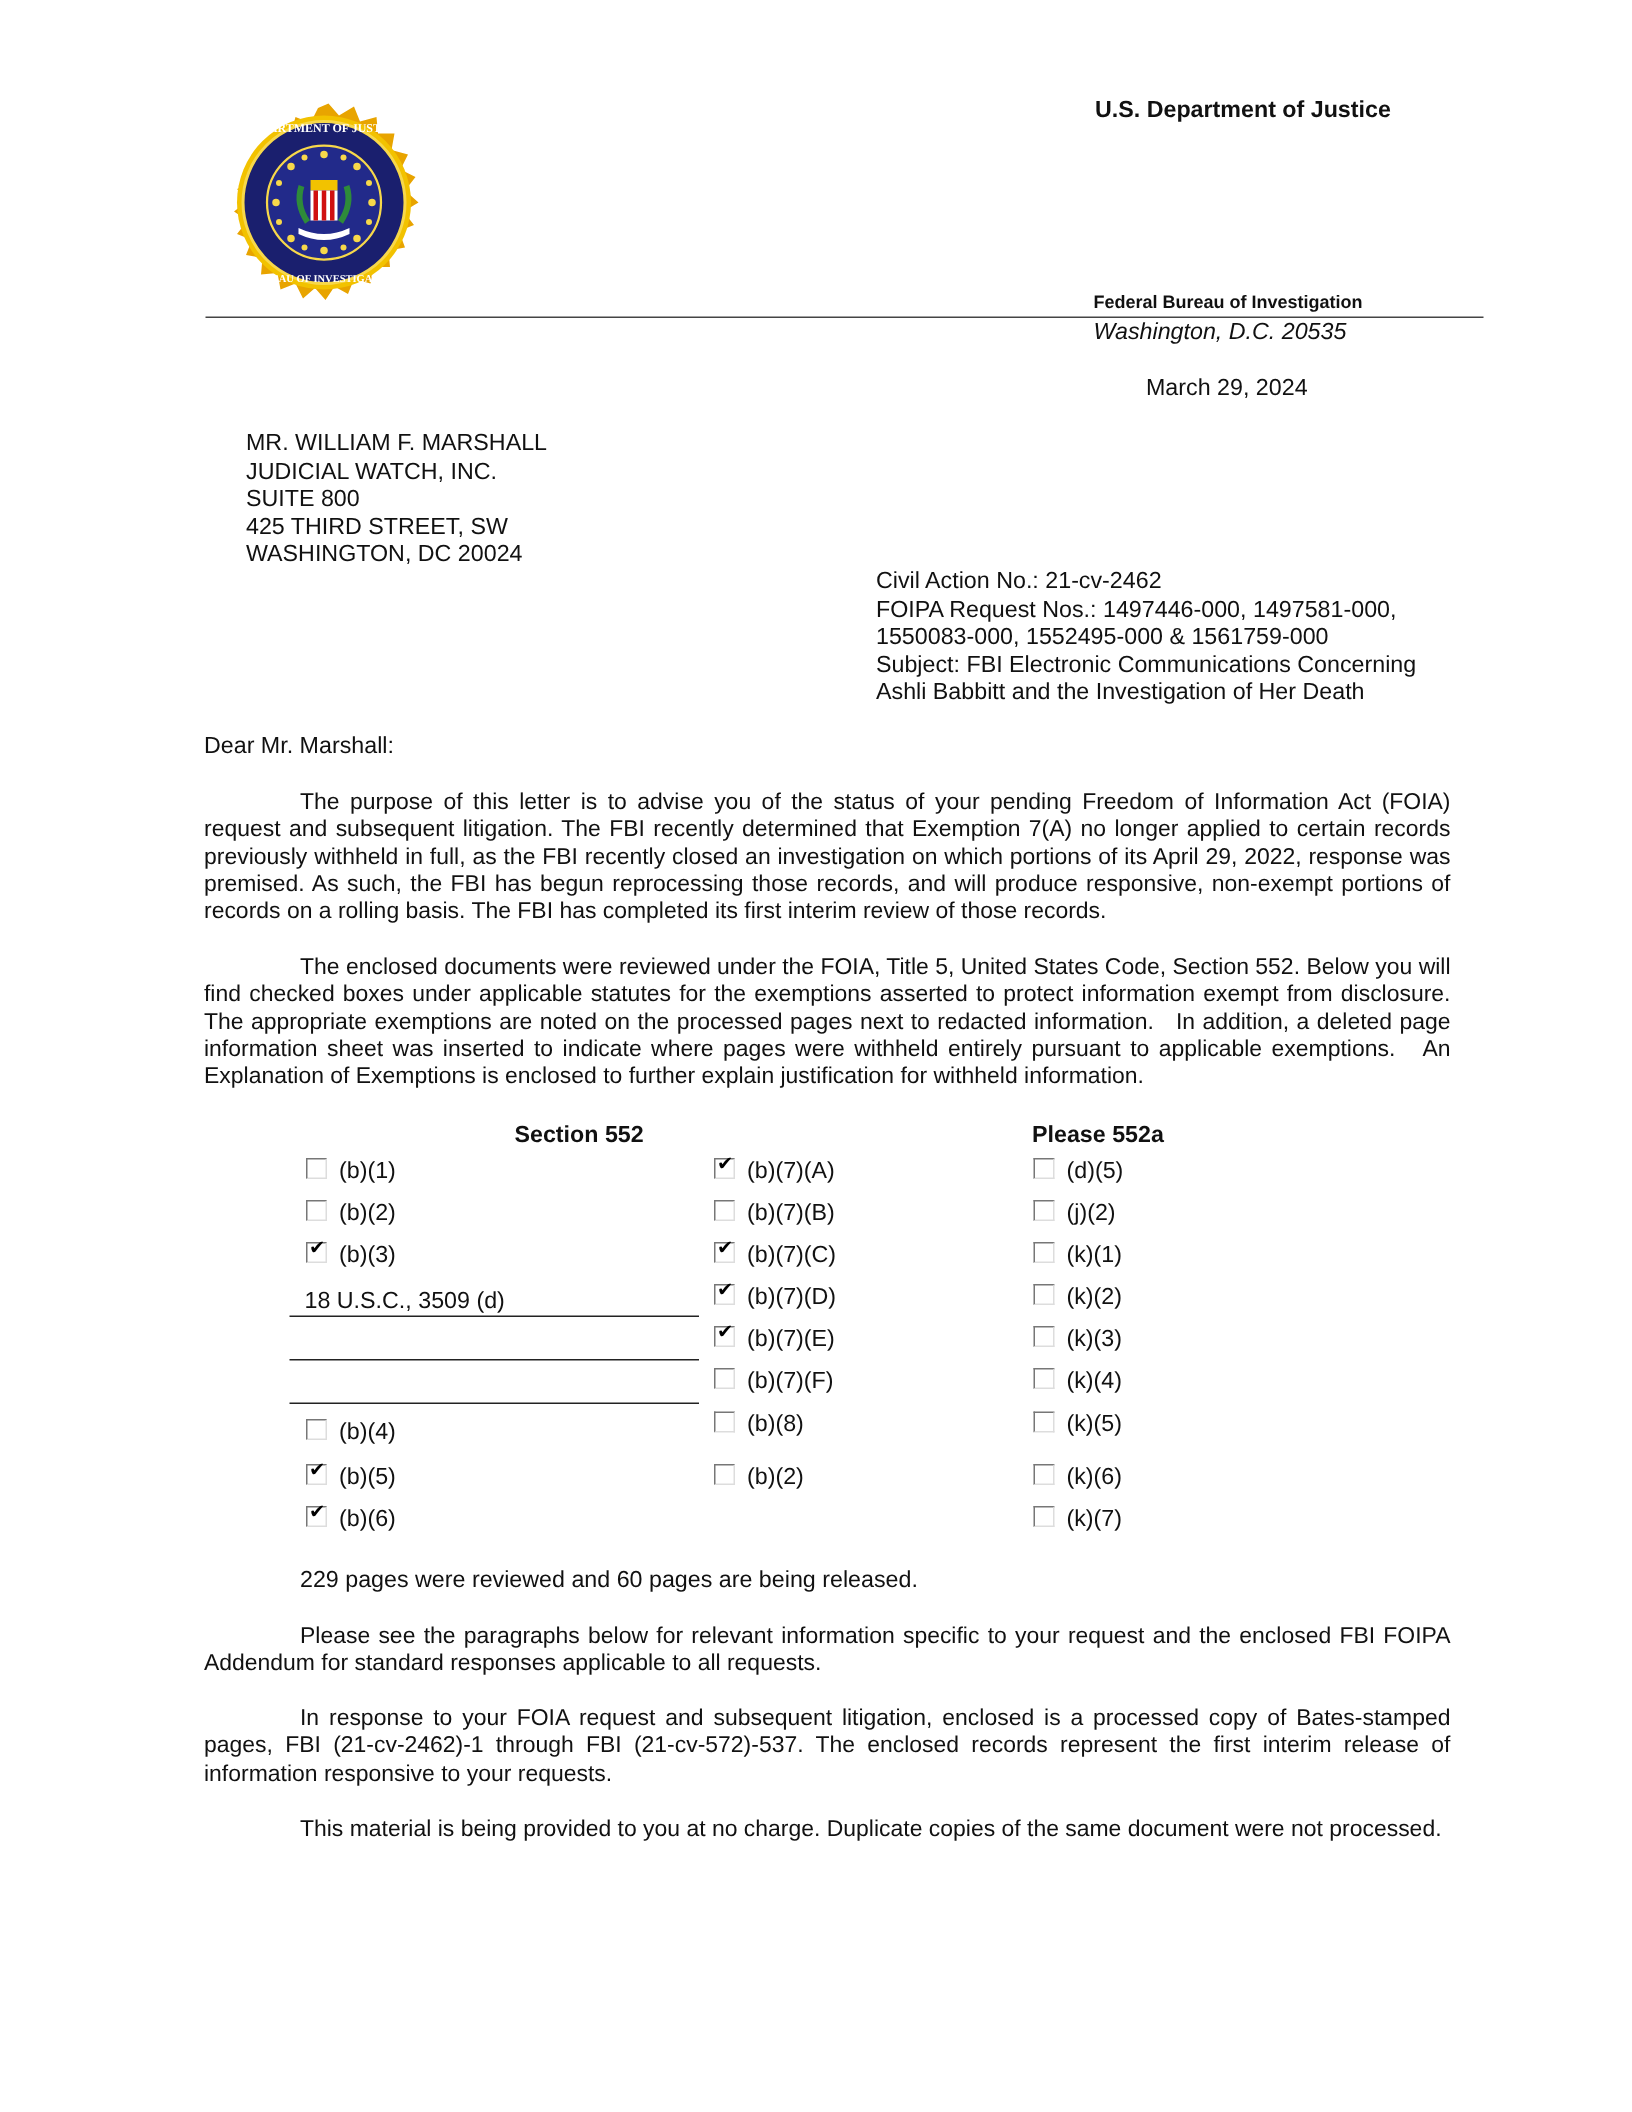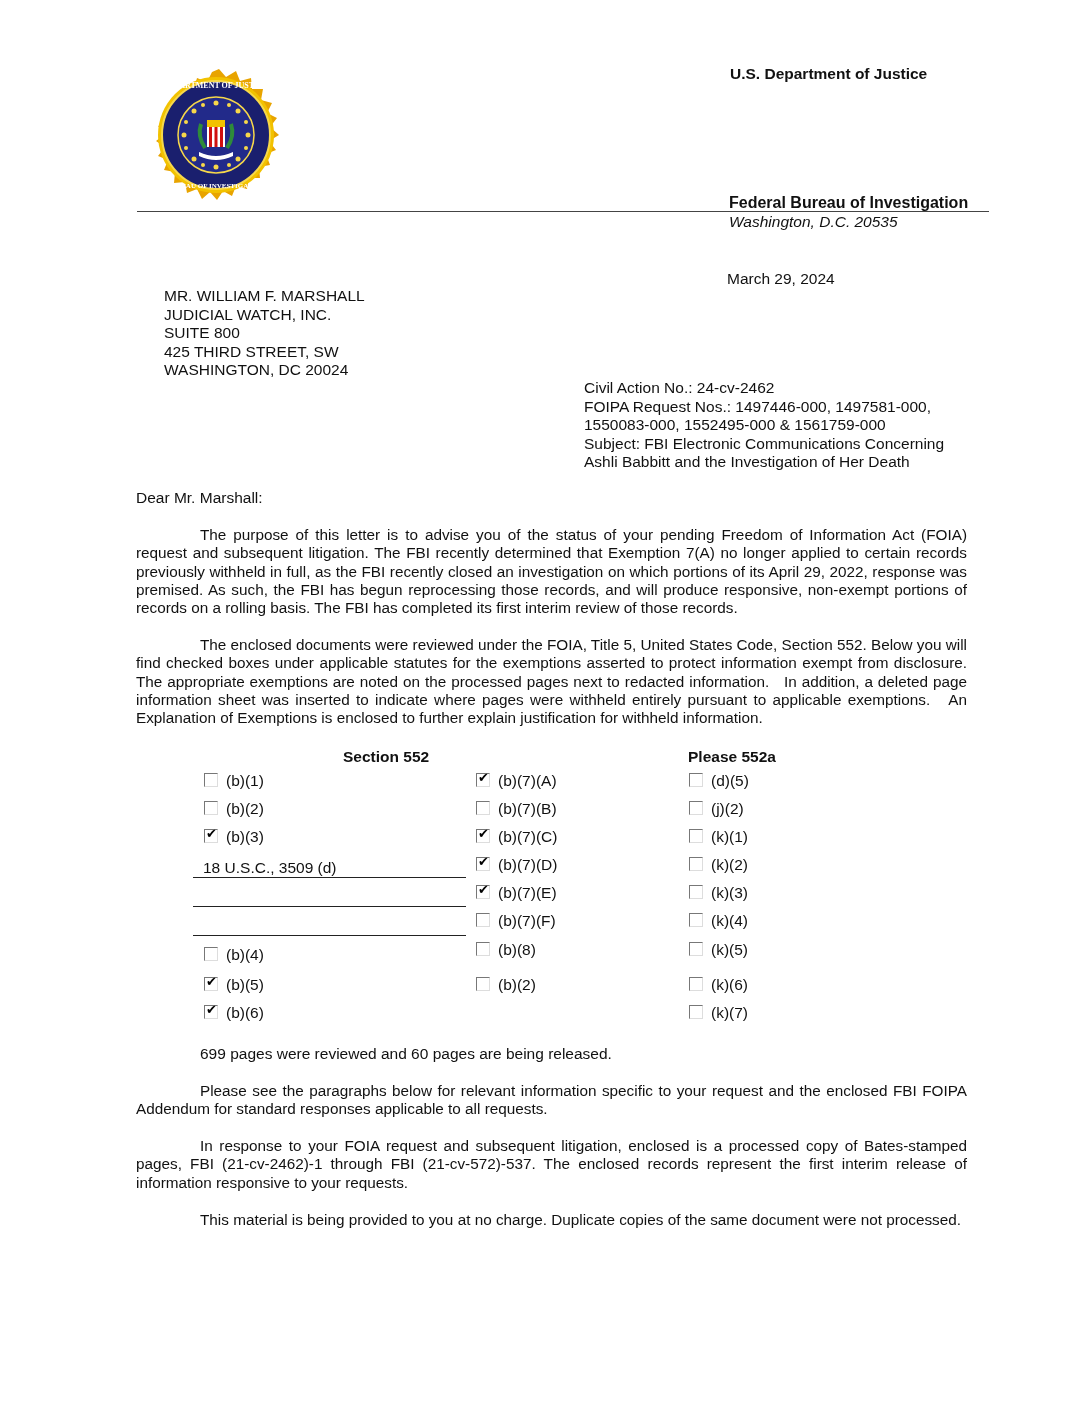--- a/index.html
+++ b/index.html
@@ -2,23 +2,23 @@
 <html><head>
 <meta charset="utf-8">
 <style>
   html, body { margin: 0; padding: 0; background: #ffffff; }
   body { width: 1088px; height: 1408px; position: relative; overflow: hidden;
          font-family: "Liberation Sans", sans-serif; color: #111; font-size: 15.5px; }
   .abs { position: absolute; }
   .seal { left: 145px; top: 64px; width: 142px; height: 142px; }
   .dept { left: 730px; top: 65px; font-weight: bold; font-size: 15.5px; }
   .hr { left: 137px; top: 211px; width: 852px; height: 0; border-top: 1.5px solid #444; }
-  .bureau { left: 729px; top: 194px; font-weight: bold; font-size: 16px; }
+  .bureau { left: 729px; top: 194px; font-weight: bold; font-size: 12px; }
   .city { left: 729px; top: 213px; font-style: italic; font-size: 15.5px; }
-  .date { left: 727px; top: 250px; margin-top: 20px; }
+  .date { left: 764px; top: 250px; }
   .addr { left: 136px; top: 287px; line-height: 18.5px; margin-left: 28px; }
   .ref { left: 584px; top: 379px; line-height: 18.5px; }
   .salut { left: 136px; top: 489px; text-align: center; }
   .para { left: 136px; width: 831px; line-height: 18.3px; text-align: justify; font-size: 15.3px; }
   .para .indent { display: inline-block; width: 64px; }
   .p1 { top: 526px; }
   .p2 { top: 636px; }
   .sechead { font-weight: bold; font-size: 15.5px; }
   .cb { display: inline-block; width: 14px; height: 14px; border: 1px solid #777;
         border-right-color: #ddd; border-bottom-color: #ddd; vertical-align: -1px;
@@ -82,21 +82,21 @@
 
 <div class="abs addr">
   <div>MR. WILLIAM F. MARSHALL</div>
   <div>JUDICIAL WATCH, INC.</div>
   <div>SUITE 800</div>
   <div>425 THIRD STREET, SW</div>
   <div>WASHINGTON, DC 20024</div>
 </div>
 
 <div class="abs ref">
-  <div>Civil Action No.: 24-cv-2462</div>
+  <div>Civil Action No.: 21-cv-2462</div>
   <div>FOIPA Request Nos.: 1497446-000, 1497581-000,</div>
   <div>1550083-000, 1552495-000 &amp; 1561759-000</div>
   <div>Subject: FBI Electronic Communications Concerning</div>
   <div>Ashli Babbitt and the Investigation of Her Death</div>
 </div>
 
 <div class="abs salut">Dear Mr. Marshall:</div>
 
 <div class="abs para p1"><span class="indent"></span><span>The purpose of this letter is to advise you of the status of your pending Freedom of Information Act (FOIA) request and subsequent litigation. The FBI recently determined that Exemption 7(A) no longer applied to certain records previously withheld in full, as the FBI recently closed an investigation on which portions of its April 29, 2022, response was premised. As such, the FBI has begun reprocessing those records, and will produce responsive, non-exempt portions of records on a rolling basis. The FBI has completed its first interim review of those records.</span></div>
 <div class="abs para p2"><span class="indent"></span><span style="white-space: pre-wrap;">The enclosed documents were reviewed under the FOIA, Title 5, United States Code, Section 552. Below you will find checked boxes under applicable statutes for the exemptions asserted to protect information exempt from disclosure.   The appropriate exemptions are noted on the processed pages next to redacted information.   In addition, a deleted page information sheet was inserted to indicate where pages were withheld entirely pursuant to applicable exemptions.   An Explanation of Exemptions is enclosed to further explain justification for withheld information.</span></div>
@@ -127,17 +127,17 @@
 <div class="ex" style="left:689px; top:772px;"><span class="cb"></span><span>(d)(5)</span></div>
 <div class="ex" style="left:689px; top:800px;"><span class="cb"></span><span>(j)(2)</span></div>
 <div class="ex" style="left:689px; top:828px;"><span class="cb"></span><span>(k)(1)</span></div>
 <div class="ex" style="left:689px; top:856px;"><span class="cb"></span><span>(k)(2)</span></div>
 <div class="ex" style="left:689px; top:884px;"><span class="cb"></span><span>(k)(3)</span></div>
 <div class="ex" style="left:689px; top:912px;"><span class="cb"></span><span>(k)(4)</span></div>
 <div class="ex" style="left:689px; top:941px;"><span class="cb"></span><span>(k)(5)</span></div>
 <div class="ex" style="left:689px; top:976px;"><span class="cb"></span><span>(k)(6)</span></div>
 <div class="ex" style="left:689px; top:1004px;"><span class="cb"></span><span>(k)(7)</span></div>
 
-<div class="abs summary">699 pages were reviewed and 60 pages are being released.</div>
+<div class="abs summary">229 pages were reviewed and 60 pages are being released.</div>
 
 <div class="abs para p3"><span class="indent"></span><span>Please see the paragraphs below for relevant information specific to your request and the enclosed FBI FOIPA Addendum for standard responses applicable to all requests.</span></div>
 <div class="abs para p4"><span class="indent"></span><span>In response to your FOIA request and subsequent litigation, enclosed is a processed copy of Bates-stamped pages, FBI (21-cv-2462)-1 through FBI (21-cv-572)-537. The enclosed records represent the first interim release of information responsive to your requests.</span></div>
 <div class="abs para p5"><span class="indent"></span><span>This material is being provided to you at no charge. Duplicate copies of the same document were not processed.</span></div>
 
 </body></html>

